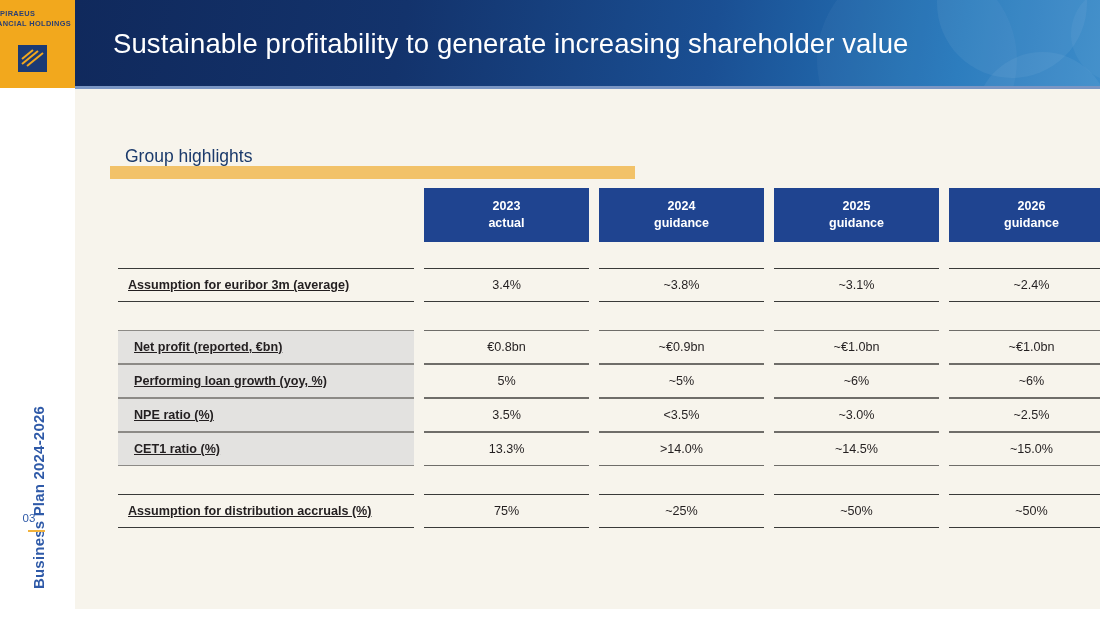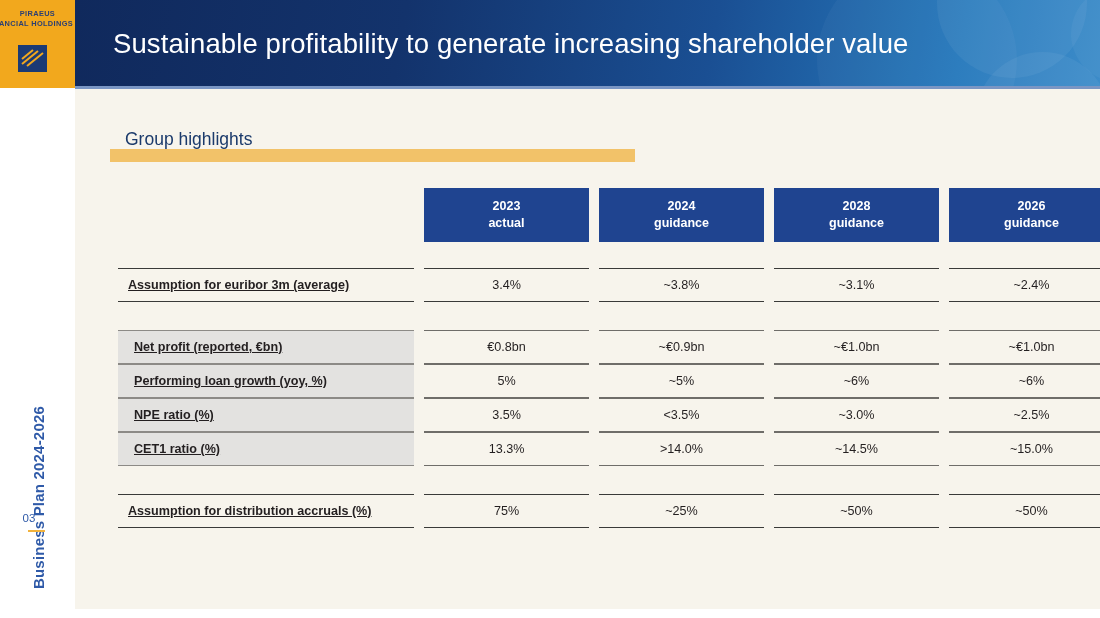--- a/index.html
+++ b/index.html
@@ -94,21 +94,20 @@
     width: 75px;
     height: 88px;
     background: #f2a81d;
     overflow: hidden;
   }
   .logo-text {
     position: absolute;
     top: 9px;
     left: 0;
     width: 75px;
-    text-align: center;
     color: #2b3f72;
     font-size: 7.4px;
     font-weight: 700;
     letter-spacing: 0.35px;
     line-height: 1.3;
     white-space: nowrap;
   }
   .logo-text .l2 { margin-left: -16px; display: block; }
   .logo-mark {
     position: absolute;
@@ -158,21 +157,21 @@
     color: #2f5aa8;
     font-size: 11.5px;
     font-weight: 400;
   }
   .rail-page { bottom: 94px; }
 
   
   .section-head {
     position: absolute;
     left: 110px;
-    top: 129px;
+    top: 146px;
     width: 540px;
     height: 33px;
   }
   .section-head-bar {
     position: absolute;
     left: 0;
     bottom: 0;
     width: 525px;
     height: 13px;
     background: #f2c269;
@@ -322,21 +321,21 @@
               <div>2023</div>
               <div>actual</div>
             </th>
             <th class="colhead-blank"></th>
             <th class="colhead">
               <div>2024</div>
               <div>guidance</div>
             </th>
             <th class="colhead-blank"></th>
             <th class="colhead">
-              <div>2028</div>
+              <div>2025</div>
               <div>guidance</div>
             </th>
             <th class="colhead-blank"></th>
             <th class="colhead">
               <div>2026</div>
               <div>guidance</div>
             </th>
           </tr>
       </thead>
       <tbody id="table-body">

